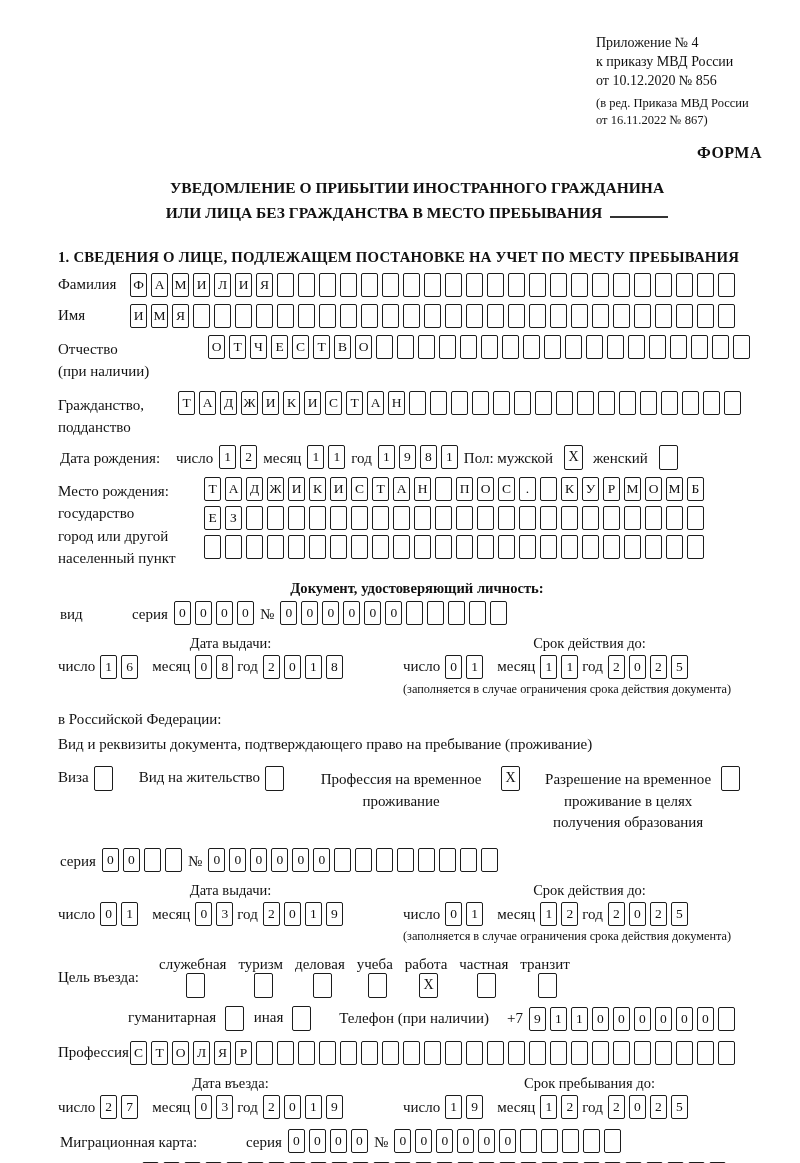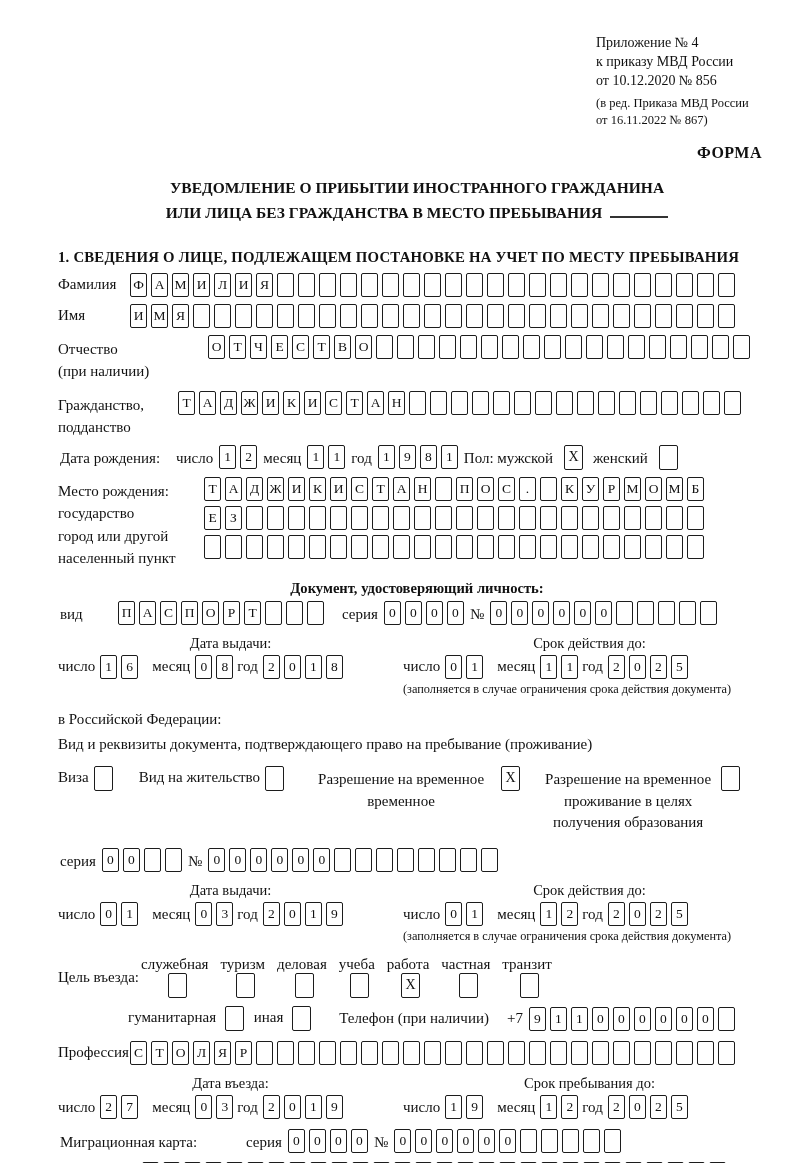--- a/index.html
+++ b/index.html
@@ -38,21 +38,21 @@
   .note{font-size:12.3px;margin-top:3px;text-align:left;}
   
   .res-opts{display:flex;align-items:flex-start;margin-top:8px;}
   .opt{display:flex;align-items:flex-start;}
   .opt .t{padding-top:3px;}
   .opt-c{text-align:center;line-height:1.45;padding-top:3px;}
   .w188{width:190px;}
   .w176{width:176px;}
   
   .purpose{display:flex;align-items:center;flex-wrap:nowrap;margin-top:12px;}
-  .purpose .t{margin-right:2px;}
+  .purpose .t{margin-right:20px;}
   .purpose .pair{display:flex;align-items:center;margin-right:12px;flex-direction:column;}
   .purpose2{display:flex;align-items:center;margin-top:8px;margin-left:70px;}
   .doc-head{font-weight:bold;text-align:center;margin-top:10px;font-size:14.6px;}
   .midtext{margin-top:10px;line-height:1.7;}
 </style>
 </head>
 <body>
 
 <div class="page">
 
@@ -126,21 +126,20 @@
     <span class="stack">
       <span class="cells"><span class="cell">Т</span><span class="cell">А</span><span class="cell">Д</span><span class="cell">Ж</span><span class="cell">И</span><span class="cell">К</span><span class="cell">И</span><span class="cell">С</span><span class="cell">Т</span><span class="cell">А</span><span class="cell">Н</span><span class="cell"></span><span class="cell">П</span><span class="cell">О</span><span class="cell">С</span><span class="cell">.</span><span class="cell"></span><span class="cell">К</span><span class="cell">У</span><span class="cell">Р</span><span class="cell">М</span><span class="cell">О</span><span class="cell">М</span><span class="cell">Б</span></span>
       <span class="cells"><span class="cell">Е</span><span class="cell">З</span><span class="cell"></span><span class="cell"></span><span class="cell"></span><span class="cell"></span><span class="cell"></span><span class="cell"></span><span class="cell"></span><span class="cell"></span><span class="cell"></span><span class="cell"></span><span class="cell"></span><span class="cell"></span><span class="cell"></span><span class="cell"></span><span class="cell"></span><span class="cell"></span><span class="cell"></span><span class="cell"></span><span class="cell"></span><span class="cell"></span><span class="cell"></span><span class="cell"></span></span>
       <span class="cells"><span class="cell"></span><span class="cell"></span><span class="cell"></span><span class="cell"></span><span class="cell"></span><span class="cell"></span><span class="cell"></span><span class="cell"></span><span class="cell"></span><span class="cell"></span><span class="cell"></span><span class="cell"></span><span class="cell"></span><span class="cell"></span><span class="cell"></span><span class="cell"></span><span class="cell"></span><span class="cell"></span><span class="cell"></span><span class="cell"></span><span class="cell"></span><span class="cell"></span><span class="cell"></span><span class="cell"></span></span>
     </span>
   </div>
 
   <div class="doc-head">Документ, удостоверяющий личность:</div>
   <div class="frow" style="align-items:center;margin-top:4px;">
     <span class="inline-lbl" style="width:52px;">вид</span>
-    <span class="cells"><span class="cell">П</span><span class="cell">А</span><span class="cell">С</span><span class="cell">П</span><span class="cell">О</span><span class="cell">Р</span><span class="cell">Т</span><span class="cell"></span><span class="cell"></span><span class="cell"></span></span>
     <span class="inline-lbl" style="margin-left:12px;">серия</span>
     <span class="cells"><span class="cell">0</span><span class="cell">0</span><span class="cell">0</span><span class="cell">0</span></span>
     <span class="inline-lbl">№</span>
     <span class="cells"><span class="cell">0</span><span class="cell">0</span><span class="cell">0</span><span class="cell">0</span><span class="cell">0</span><span class="cell">0</span><span class="cell"></span><span class="cell"></span><span class="cell"></span><span class="cell"></span><span class="cell"></span></span>
   </div>
 
   <div class="dates">
     <div class="dcol-l">
       <div class="dhead">Дата выдачи:</div>
       <div class="dline">
@@ -175,21 +174,21 @@
   <div class="res-opts">
     <span class="opt">
       <span class="t">Виза</span>
       <span class="checkbox"></span>
     </span>
     <span class="opt" style="margin-left:26px;">
       <span class="t">Вид на жительство</span>
       <span class="checkbox"></span>
     </span>
     <span class="opt" style="margin-left:22px;">
-      <span class="opt-c w188">Разрешение на временное временное</span>
+      <span class="opt-c w188">Профессия на временное проживание</span>
       <span class="checkbox">X</span>
     </span>
     <span class="opt" style="margin-left:20px;">
       <span class="opt-c w176">Разрешение на временное проживание в целях получения образования</span>
       <span class="checkbox"></span>
     </span>
   </div>
 
   <div class="frow" style="align-items:center;margin-top:14px;">
     <span class="inline-lbl">серия</span>

